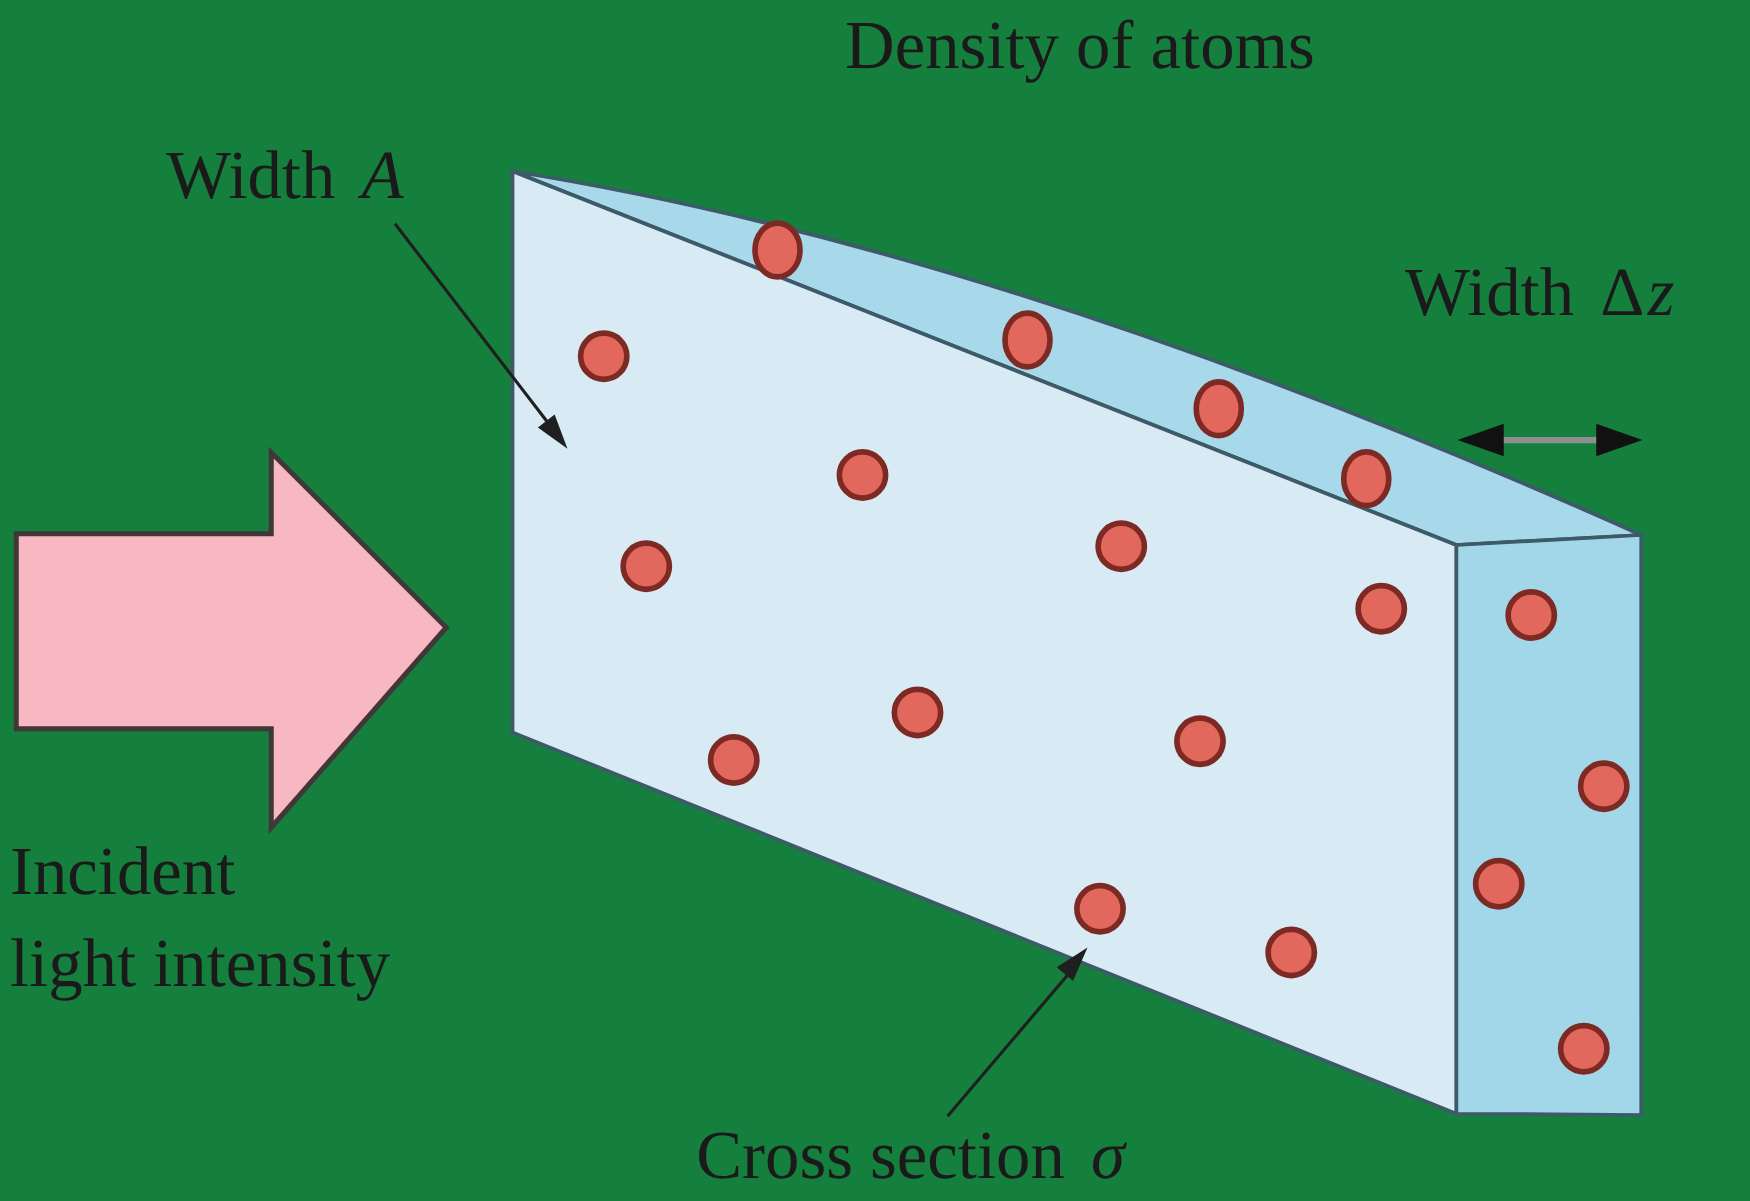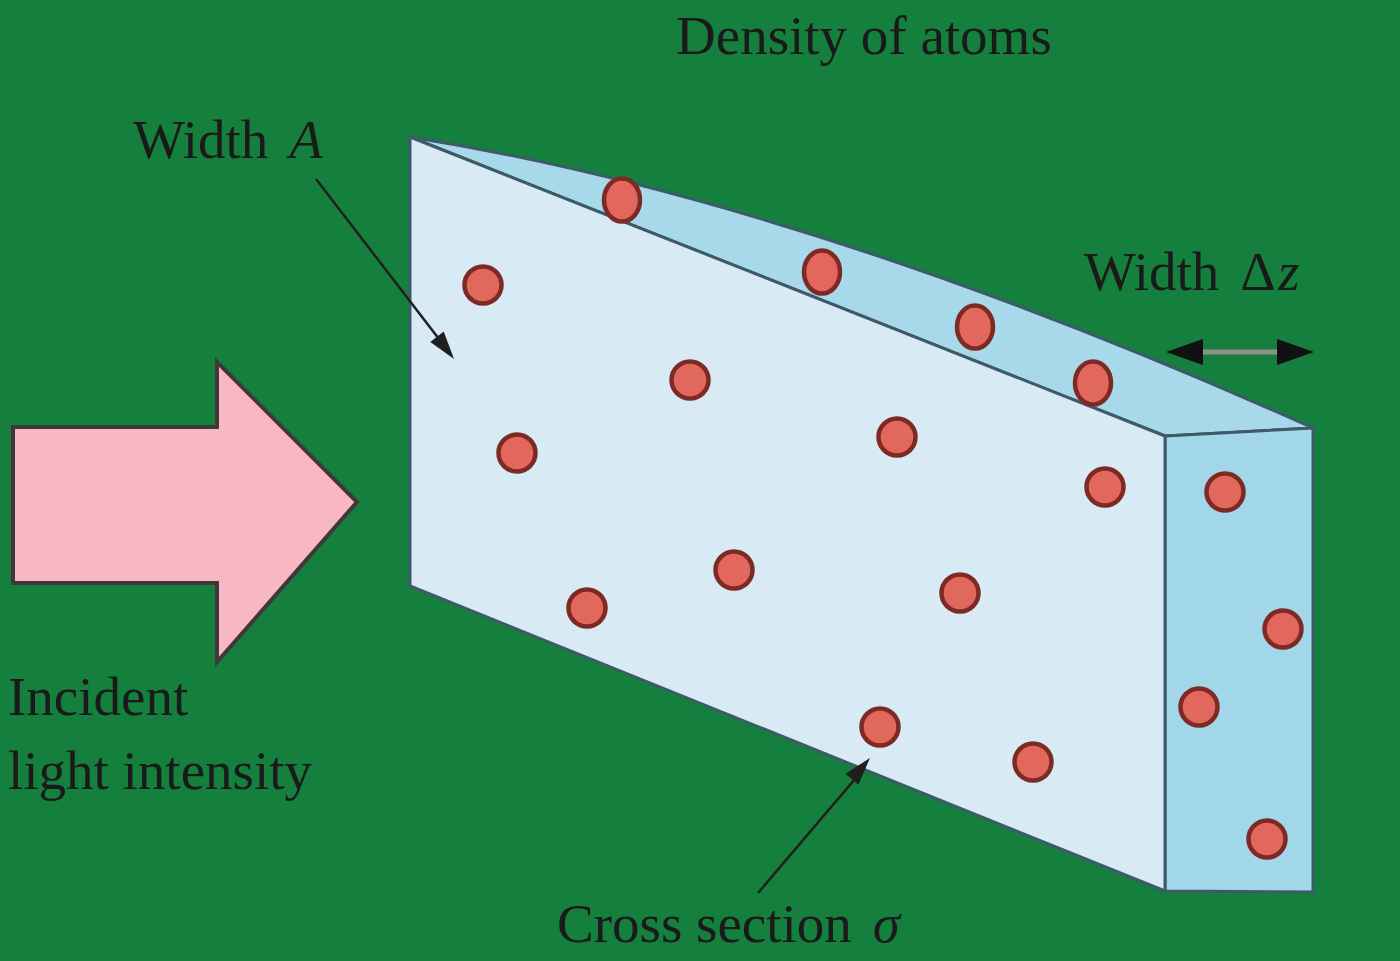--- a/index.html
+++ b/index.html
@@ -17,21 +17,21 @@
     font-size:55px;
     line-height:1.0;
     white-space:nowrap;
     color:#1a1a1a;
   }
   .lbl .sym{font-style:italic;}
   .lbl .gap{margin-left:0.38em;}
   .lbl .tight{margin-left:0.05em;}
   #label-title{left:676px;top:8px;}
   #label-area{left:133px;top:112px;}
-  #label-width{left:1084px;top:206px;margin-top:38px;}
+  #label-width{left:1124px;top:206px;}
   #label-incident{left:8px;top:660px;line-height:74px;}
   #label-cross{left:557px;top:896px;}
 </style>
 </head>
 <body>
 
 <div class="stage">
 
   <svg viewBox="0 0 1400 961">
 

